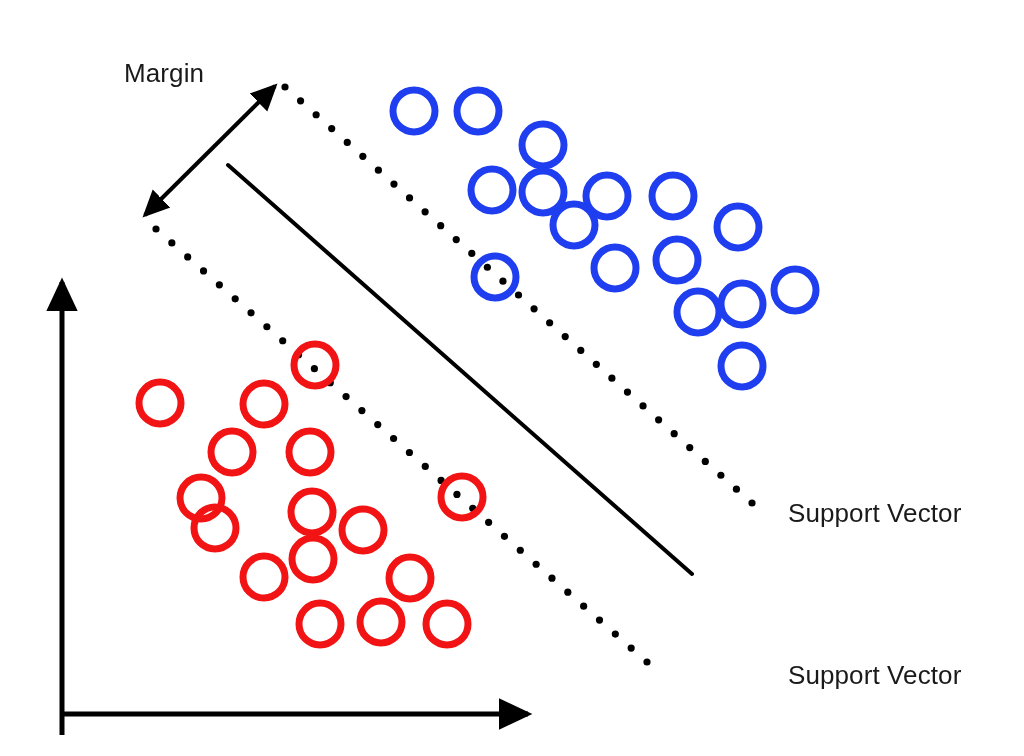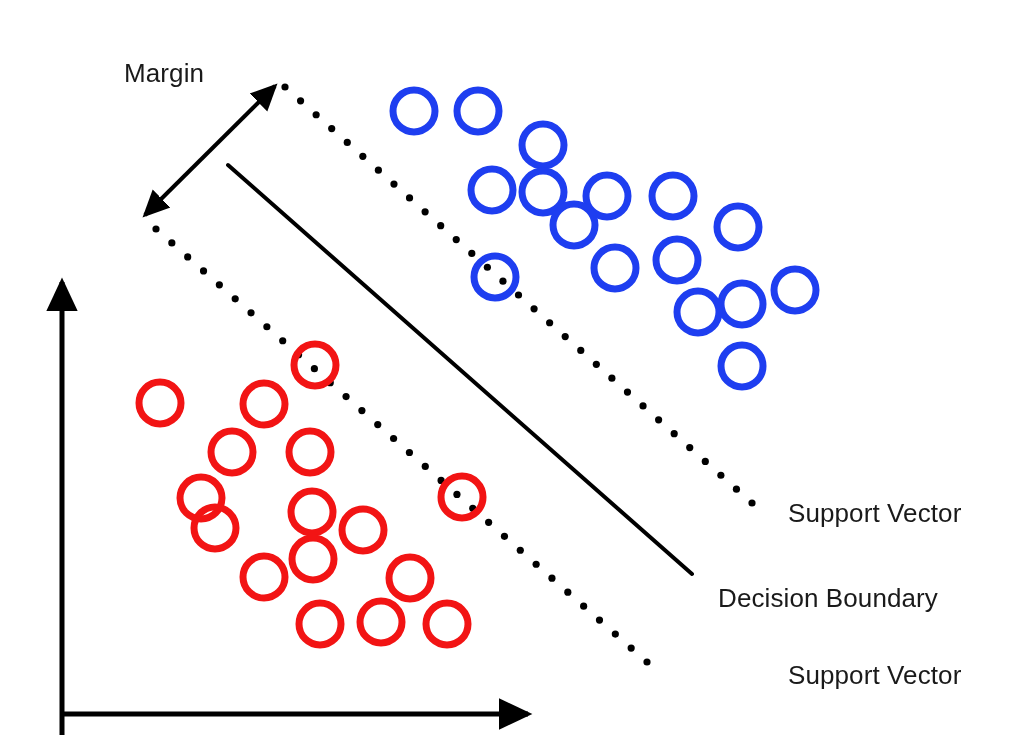--- a/index.html
+++ b/index.html
@@ -176,17 +176,16 @@
           <circle cx="447" cy="624" r="21" fill="none" stroke="#f21414" stroke-width="7"></circle>
           <circle cx="462" cy="497" r="21" fill="none" stroke="#f21414" stroke-width="7"></circle>
         </g>
       </g>
   </svg>
 
   <div class="diagram-label" id="label-margin">Margin</div>
 
   <div class="diagram-label" id="label-sv-upper">Support Vector</div>
 
-  <div class="diagram-label" id="label-boundary">Decision Boundary</div>
 
   <div class="diagram-label" id="label-sv-lower">Support Vector</div>
 
 </div>
 
 </body></html>

